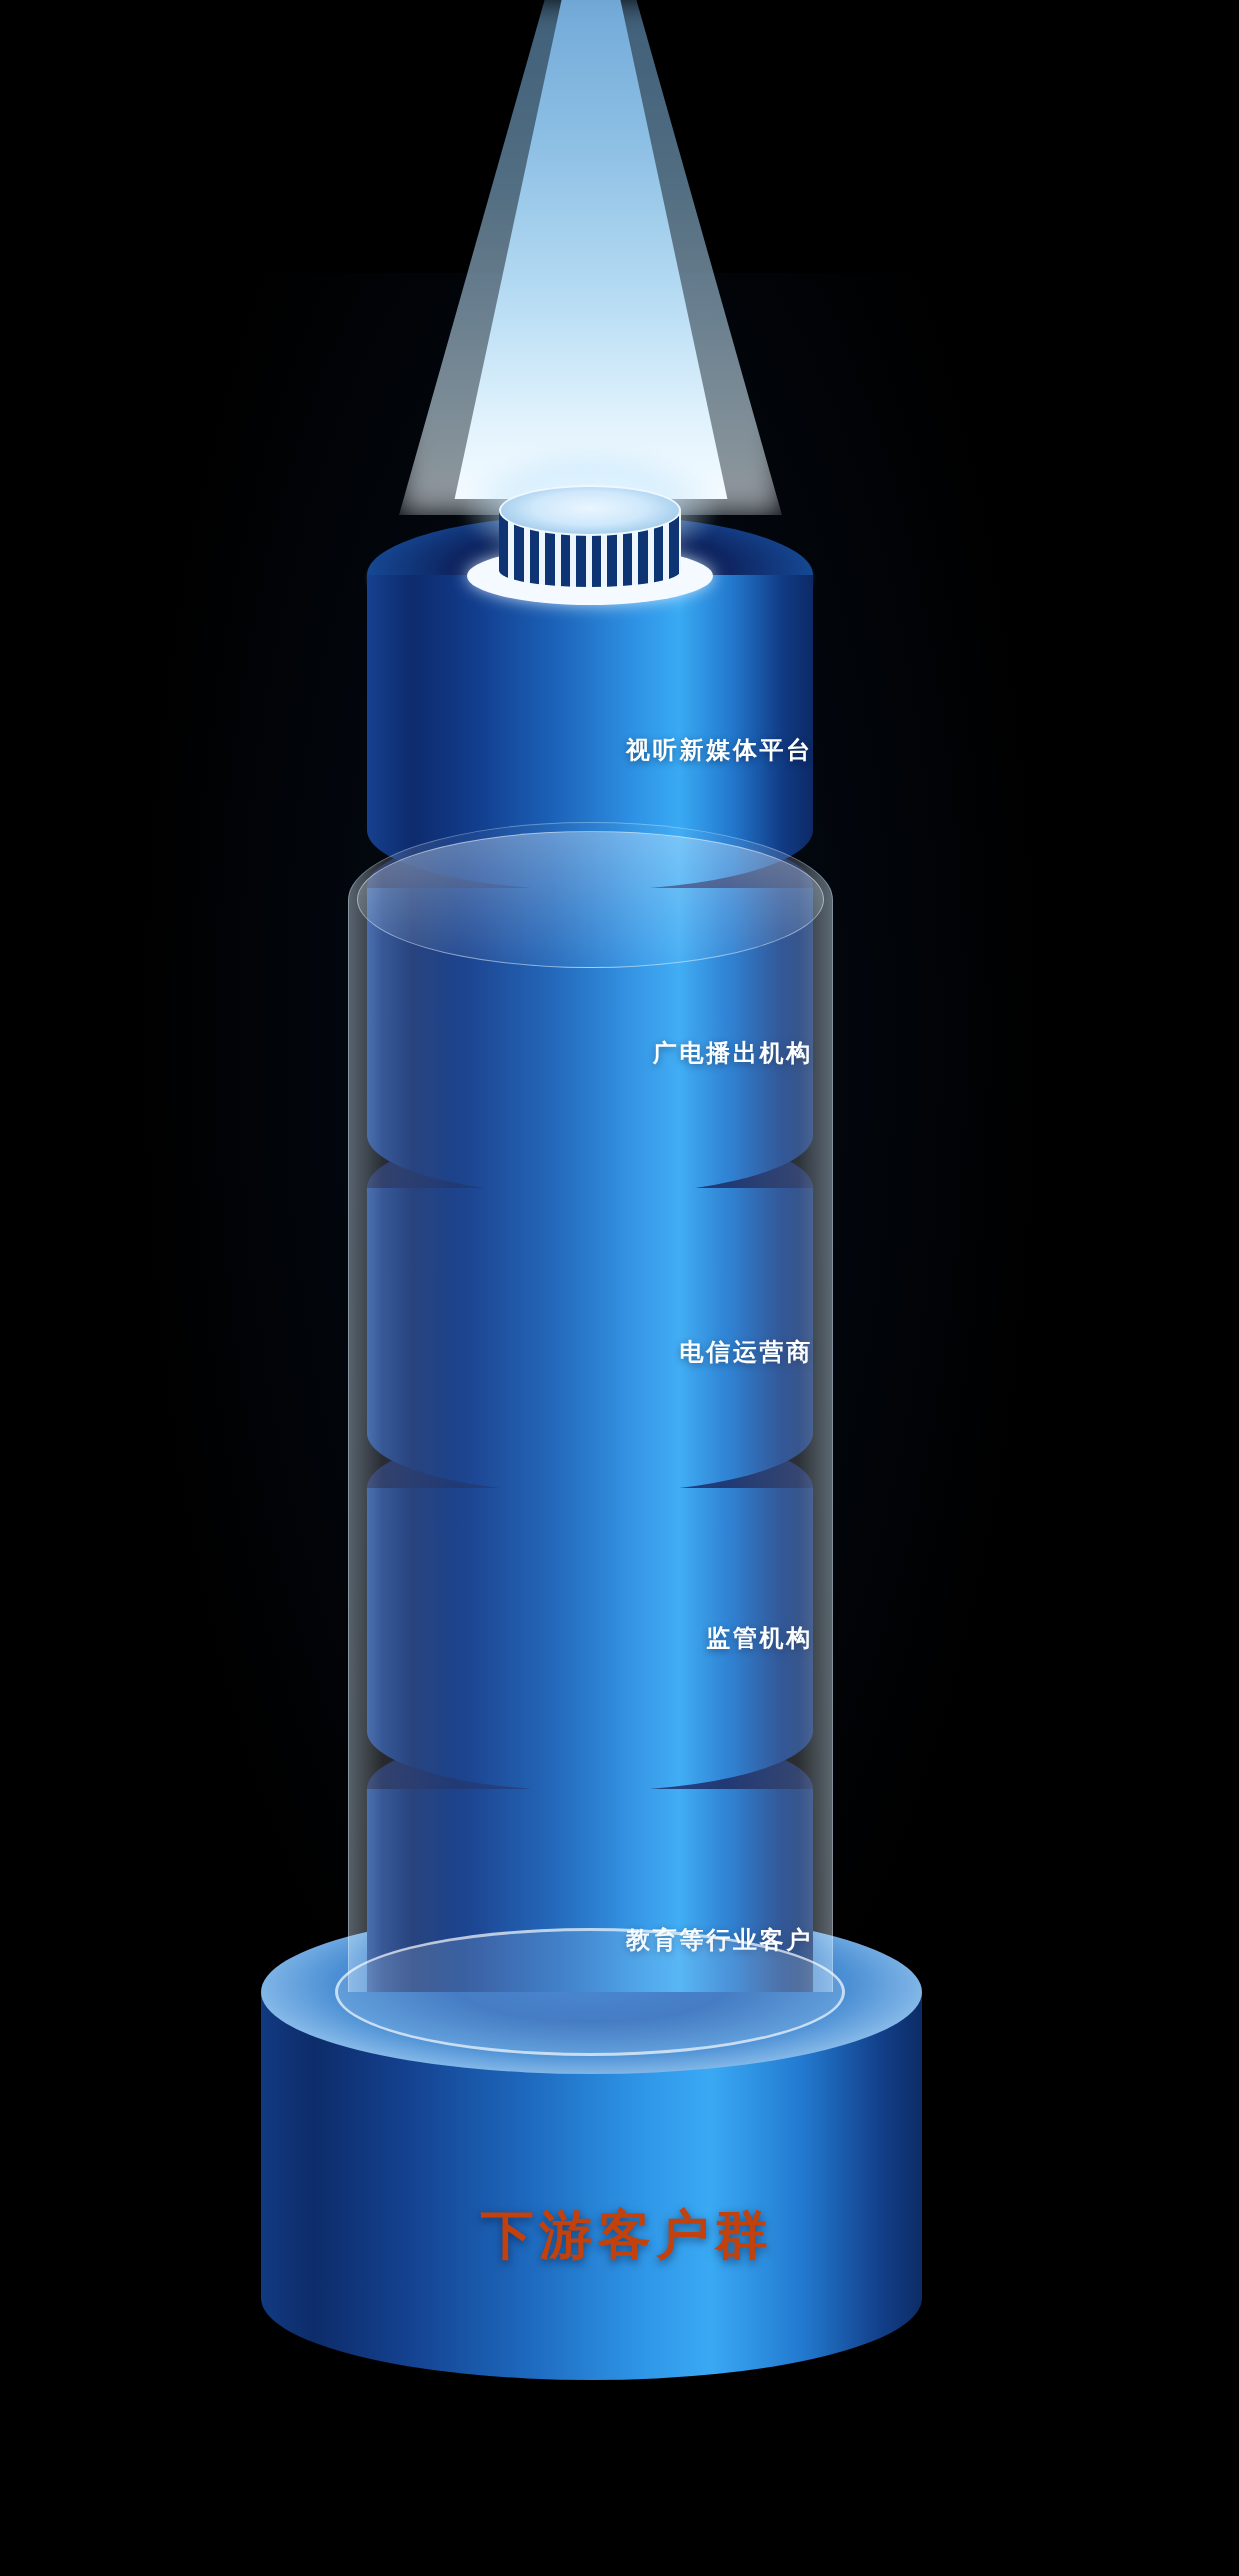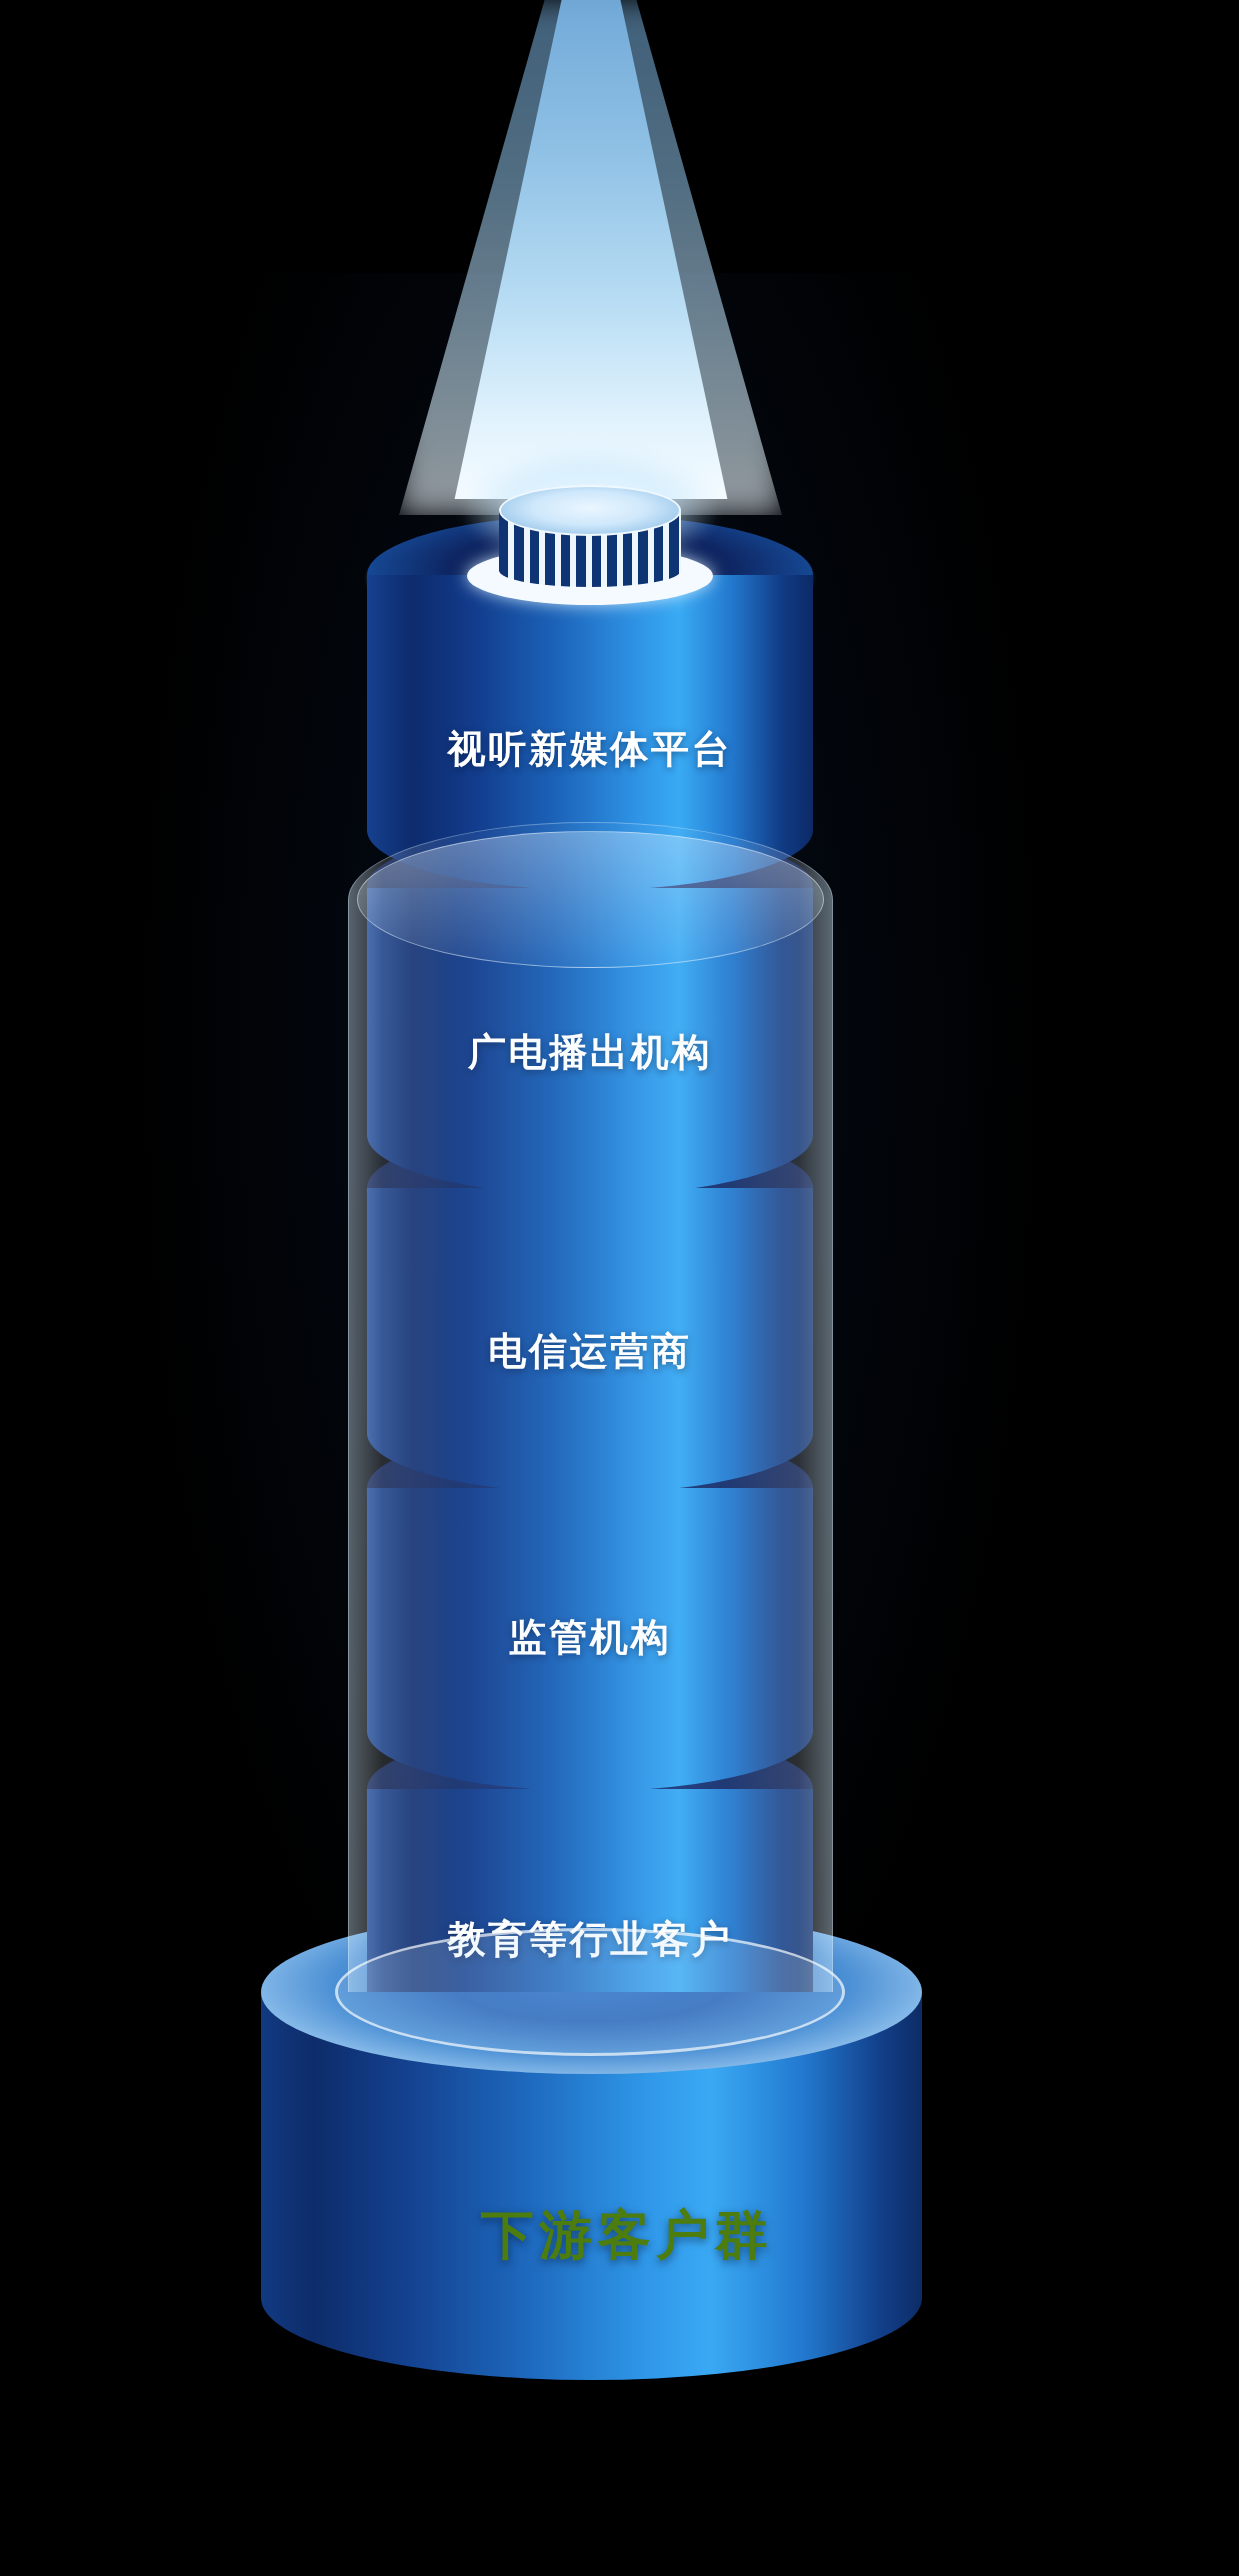--- a/index.html
+++ b/index.html
@@ -21,21 +21,21 @@
   .beam{left:436px;top:0;width:310px;height:499px;z-index:3;
     clip-path:polygon(40.5% 0,59.5% 0,94% 100%,6% 100%);
     background:linear-gradient(180deg, rgba(118,176,224,0.92) 0%, rgba(150,202,240,0.9) 30%, rgba(188,226,250,0.94) 60%, rgba(228,245,255,0.98) 85%, #f4fbff 100%);}
 
   
   .socket{width:446px;height:120px;border-radius:50%;
     background:radial-gradient(ellipse at 50% 38%, #24479c 0%, #16306f 40%, #0c1d50 68%, #08123a 100%);
     box-shadow:0 4.6px 3.6px -1.8px rgba(70,150,230,0.55);}
   .cylbody{width:446px;border-radius:0 0 50% 50% / 0 0 60px 60px;
     background:linear-gradient(90deg, #16418f 0%, #0d2b6d 10%, #123c8c 24%, #1b62b8 42%, #2e92e4 60%, #39aaf4 70%, #2277cd 82%, #113b85 93%, #0c2a66 100%);}
-  .seg-label{left:367px;width:446px;text-align:center;color:#fff;font-size:38px;line-height:51px;
+  .seg-label{left:367px;width:446px;text-align:right;color:#fff;font-size:24px;line-height:51px;
     font-weight:600;letter-spacing:2.7px;text-shadow:0 1.8px 7.3px rgba(0,10,40,0.45);}
 
   
   #seg5{z-index:4;} #seg4{z-index:5;} #seg3{z-index:6;} #seg2{z-index:7;} #seg1{z-index:8;}
 
   #seg1 .socket{left:367px;top:515px;
     background:radial-gradient(ellipse at 50% 45%, #0b1c50 0%, #0e2663 45%, #164a96 72%, #2f86d4 88%, #6cb4ea 100%);
     box-shadow:0 3.6px 5.5px -1.8px rgba(110,180,240,0.6);}
   #seg1 .cylbody{left:367px;top:575px;height:315px;}
   #seg1 .seg-label{top:724px;}
@@ -76,21 +76,21 @@
     background:linear-gradient(180deg, rgba(230,245,255,0.35) 0%, rgba(180,220,250,0.06) 100%);}
 
   
   .base-top,.base-front{left:261px;top:1910px;width:661px;height:164px;border-radius:50%;
     background:radial-gradient(ellipse at 50% 45%, #2f74c8 0%, #2a66b8 30%, #4b8fd4 55%, #8fc0ec 75%, #c9e4f9 88%, #eef7ff 97%, #ffffff 100%);}
   .base-top{z-index:2;}
   .base-front{z-index:11;clip-path:inset(50% 0 0 0);}
   .base-body{left:261px;top:1992px;width:661px;height:388px;z-index:2;
     border-radius:0 0 50% 50% / 0 0 82px 82px;
     background:linear-gradient(90deg, #123a82 0%, #0d2c6a 8%, #14418f 22%, #1d68bd 40%, #2f97e8 58%, #3aa9f4 68%, #2279cf 82%, #123e88 94%, #0d2c66 100%);}
-  .base-label{left:261px;top:2203px;width:732px;z-index:3;text-align:center;color:#4d7c0f;
+  .base-label{left:261px;top:2203px;width:732px;z-index:3;text-align:center;color:#c2410c;
     font-size:53px;line-height:64px;font-weight:700;letter-spacing:5.5px;
     text-shadow:0 2.7px 9px rgba(0,10,40,0.5);}
   .tube-base-ring{left:335px;top:1928px;width:510px;height:128px;border-radius:50%;z-index:12;
     border:3.6px solid rgba(255,255,255,0.65);background:rgba(200,230,252,0.18);}
 </style>
 </head>
 <body>
 
 <div class="stage">
 

